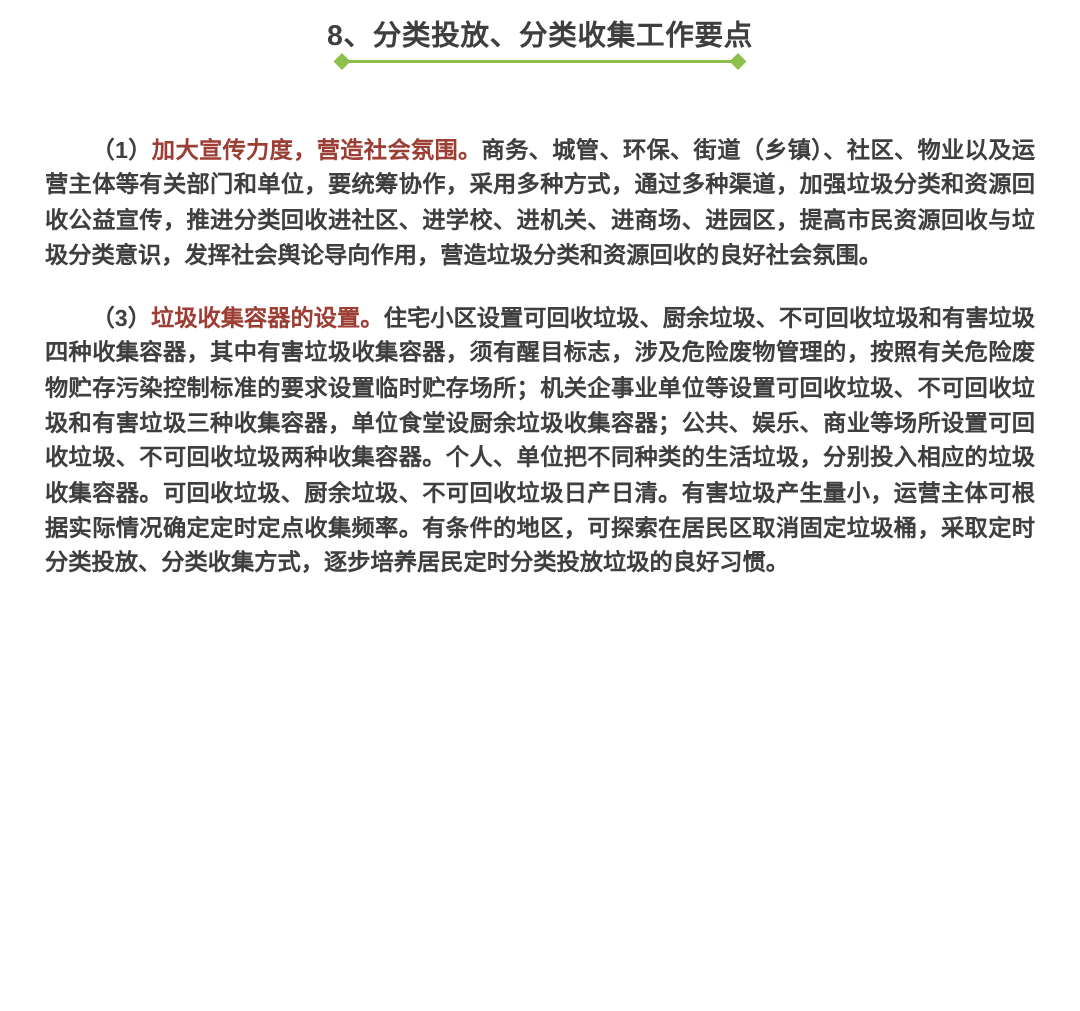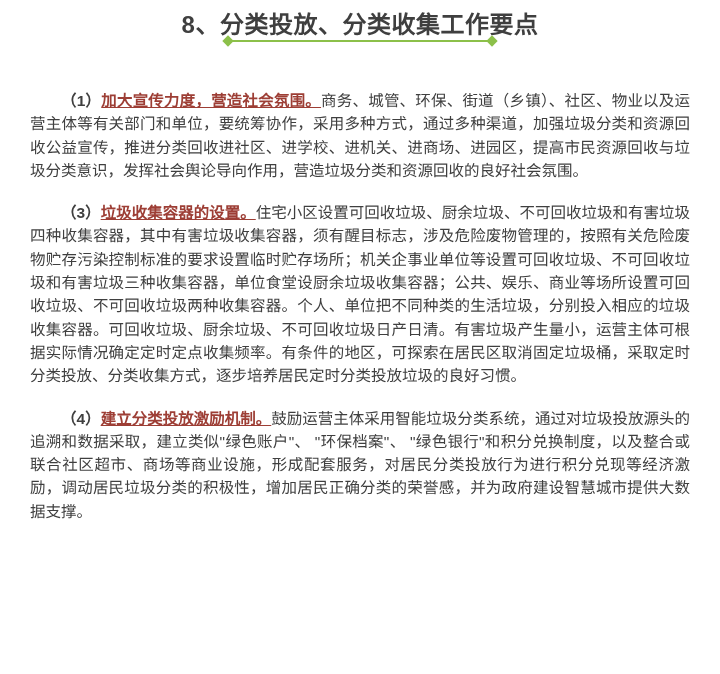--- a/index.html
+++ b/index.html
@@ -10,58 +10,57 @@
   html,body{margin:0;padding:0;}
   body{
     width:720px;height:674px;overflow:hidden;
     background:#ffffff;
     font-family:"Liberation Sans","DejaVu Sans",sans-serif;
   }
   .page{width:720px;height:674px;box-sizing:border-box;}
   .title-block{text-align:center;padding-top:13px;}
   .title{
     display:inline-block;margin:0;
-    font-size:24px;font-weight:bold;color:var(--text_gray);
+    font-size:19px;font-weight:bold;color:var(--text_gray);
     line-height:24px;letter-spacing:0.5px;
   }
   .rule{
     position:relative;width:264px;height:2px;
     background:var(--accent_green);
     margin:3px auto 0 auto;
   }
   .rule::before,.rule::after{
     content:"";position:absolute;top:-3px;width:8px;height:8px;
     background:var(--accent_green);transform:rotate(45deg);
   }
   .rule::before{left:-4px;}
   .rule::after{right:-4px;}
   .content{padding:0 30px;margin-top:47px;}
   .para{
     margin:0 0 19px 0;
     font-size:15.5px;line-height:23.3px;color:var(--text_gray);
     text-indent:2em;text-align:justify;
   }
   .para-num{font-weight:bold;color:var(--text_gray);}
-  .para-lead{font-weight:bold;color:var(--lead_red);text-decoration:underline;}
-  .para-body{font-weight:normal;color:var(--text_gray);}
+  .para-lead{font-weight:bold;color:var(--lead_red);}
+  .para-body{font-weight:bold;color:var(--text_gray);}
 </style>
 </head>
 <body>
 
 <div class="page">
 
   <header class="title-block">
     <h1 class="title">8、分类投放、分类收集工作要点</h1>
     <div class="rule"></div>
   </header>
 
   <main class="content">
 
     <p class="para"><span class="para-num">（1）</span><span class="para-lead">加大宣传力度，营造社会氛围。</span><span class="para-body">商务、城管、环保、街道（乡镇）、社区、物业以及运营主体等有关部门和单位，要统筹协作，采用多种方式，通过多种渠道，加强垃圾分类和资源回收公益宣传，推进分类回收进社区、进学校、进机关、进商场、进园区，提高市民资源回收与垃圾分类意识，发挥社会舆论导向作用，营造垃圾分类和资源回收的良好社会氛围。</span></p>
 
 
     <p class="para"><span class="para-num">（3）</span><span class="para-lead">垃圾收集容器的设置。</span><span class="para-body">住宅小区设置可回收垃圾、厨余垃圾、不可回收垃圾和有害垃圾四种收集容器，其中有害垃圾收集容器，须有醒目标志，涉及危险废物管理的，按照有关危险废物贮存污染控制标准的要求设置临时贮存场所；机关企事业单位等设置可回收垃圾、不可回收垃圾和有害垃圾三种收集容器，单位食堂设厨余垃圾收集容器；公共、娱乐、商业等场所设置可回收垃圾、不可回收垃圾两种收集容器。个人、单位把不同种类的生活垃圾，分别投入相应的垃圾收集容器。可回收垃圾、厨余垃圾、不可回收垃圾日产日清。有害垃圾产生量小，运营主体可根据实际情况确定定时定点收集频率。有条件的地区，可探索在居民区取消固定垃圾桶，采取定时分类投放、分类收集方式，逐步培养居民定时分类投放垃圾的良好习惯。</span></p>
 
-    <p class="para"><span class="para-num">（4）</span><span class="para-lead">建立分类投放激励机制。</span><span class="para-body">鼓励运营主体采用智能垃圾分类系统，通过对垃圾投放源头的追溯和数据采取，建立类似"绿色账户"、 "环保档案"、 "绿色银行"和积分兑换制度，以及整合或联合社区超市、商场等商业设施，形成配套服务，对居民分类投放行为进行积分兑现等经济激励，调动居民垃圾分类的积极性，增加居民正确分类的荣誉感，并为政府建设智慧城市提供大数据支撑。</span></p>
 
   </main>
 
 </div>
 
 </body></html>

